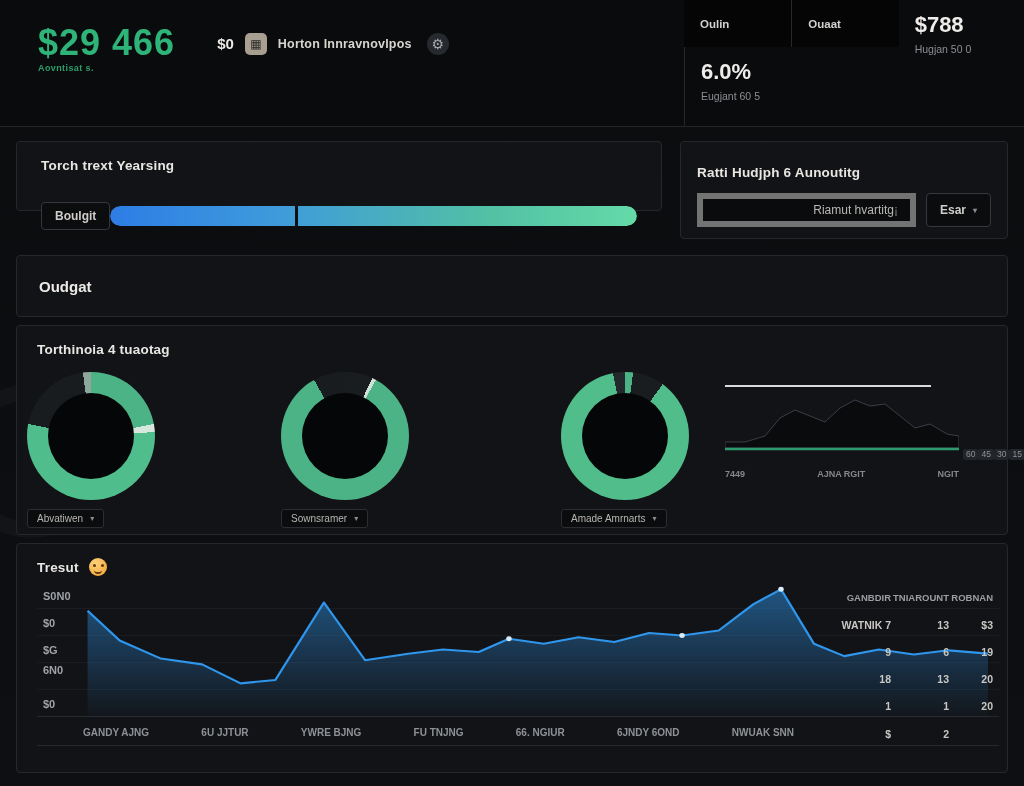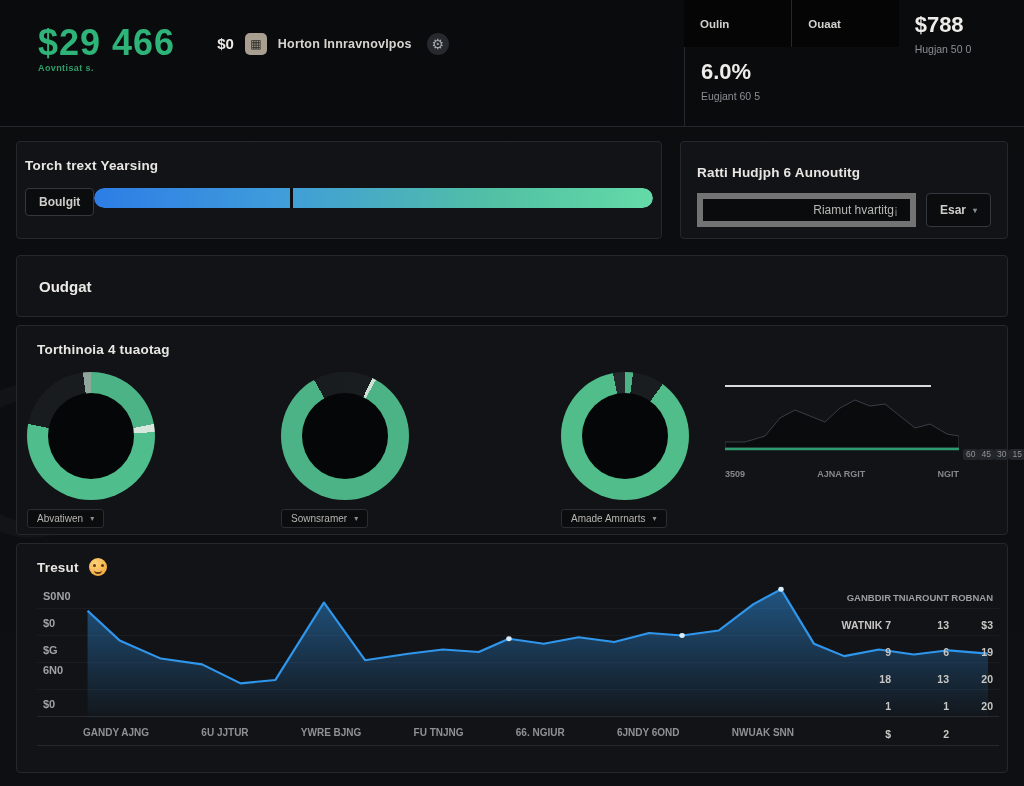--- a/index.html
+++ b/index.html
@@ -31,22 +31,22 @@
   .hr-val{font-size:22px;font-weight:bold;color:#efedea}
   .hr-sub{font-size:10.5px;color:#8b8e92;margin-top:5px}
   .col2{border-left:1px solid #26282c}
 
   
   .card{background:#121316;border:1px solid #26272b;border-radius:4px;position:relative;z-index:1;box-sizing:border-box}
   .card-title{font-size:13.5px;font-weight:bold;color:#e8e6e2;letter-spacing:.2px}
 
   
   .row2{display:flex;gap:18px;margin:14px 16px 0}
-  .track-card{flex:1;height:98px;padding:16px 8px}
-  .track-row{display:flex;align-items:flex-start;margin-top:15px}
+  .track-card{flex:1;height:70px;padding:16px 24px}
+  .track-row{display:flex;align-items:center;margin-top:29px}
   .btn{background:#0b0c0e;border:1px solid #34373c;border-radius:4px;color:#cfcdc9;font-size:12px;font-weight:bold;padding:6px 13px;cursor:pointer;font-family:inherit}
   .progress{flex:1;height:20px;border-radius:10px;background:#1a1c1f;position:relative;overflow:hidden}
   .progress-fill{height:100%;border-radius:10px;background:linear-gradient(90deg,#2d7de5 0%,#3f9bdb 32%,#52c1a4 72%,#64daa8 100%)}
   .progress-notch{position:absolute;top:0;width:3px;height:100%;background:#0e0f11}
   .rating-card{width:328px;height:98px;padding:23px 16px}
   .rating-row{display:flex;align-items:center;gap:10px;margin-top:13px}
   .select{flex:1;height:34px;background:#0a0b0d;border:6px solid #737373;border-radius:0;display:flex;align-items:center;justify-content:flex-end;padding:0 12px;font-size:12px;color:#b9b7b3;cursor:pointer;box-sizing:border-box}
   .select-mark{color:#7e8185;font-size:12px}
   .mini-btn{height:34px;display:flex;align-items:center;gap:7px;box-sizing:border-box}
   .caret{font-size:8px;color:#8a8d90}
@@ -184,21 +184,21 @@
         </svg>
         <div class="mini-side">
             <span class="mini-ylabel">60</span>
             <span class="mini-ylabel">45</span>
             <span class="mini-ylabel">30</span>
             <span class="mini-ylabel">15</span>
             <span class="mini-ylabel">0</span>
           </div>
       </div>
       <div class="mini-xlabels">
-          <span>3509</span>
+          <span>7449</span>
           <span>AJNA RGIT</span>
           <span>NGIT</span>
         </div>
     </div>
   </div>
 
   <div class="card trend-card">
     <div class="trend-title-row">
       <span class="card-title">Tresut</span>
       <span class="emoji"></span>

